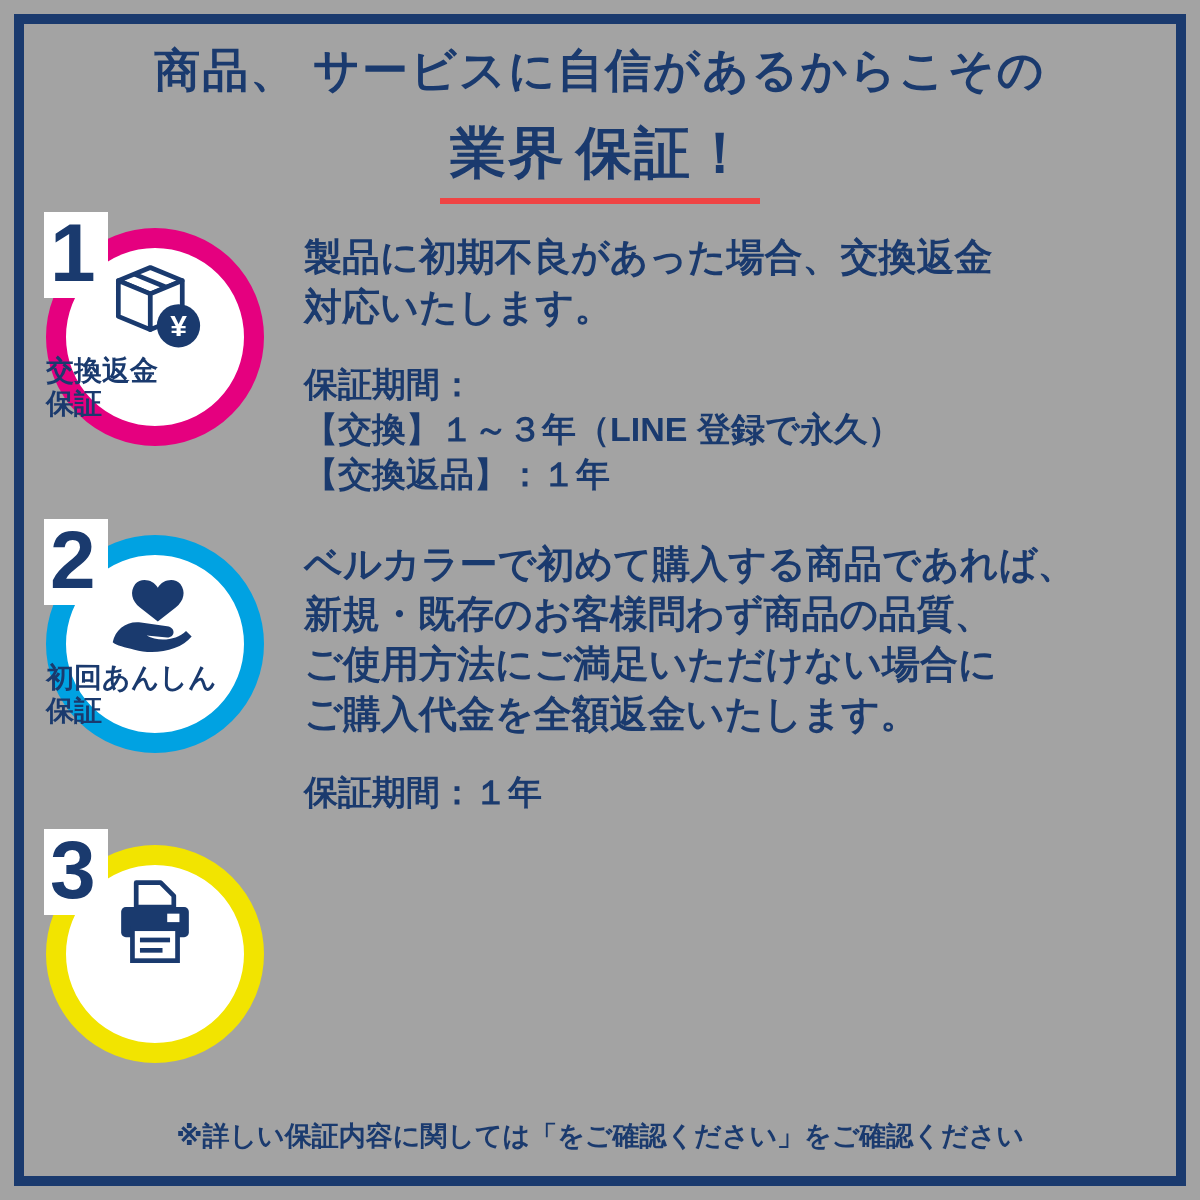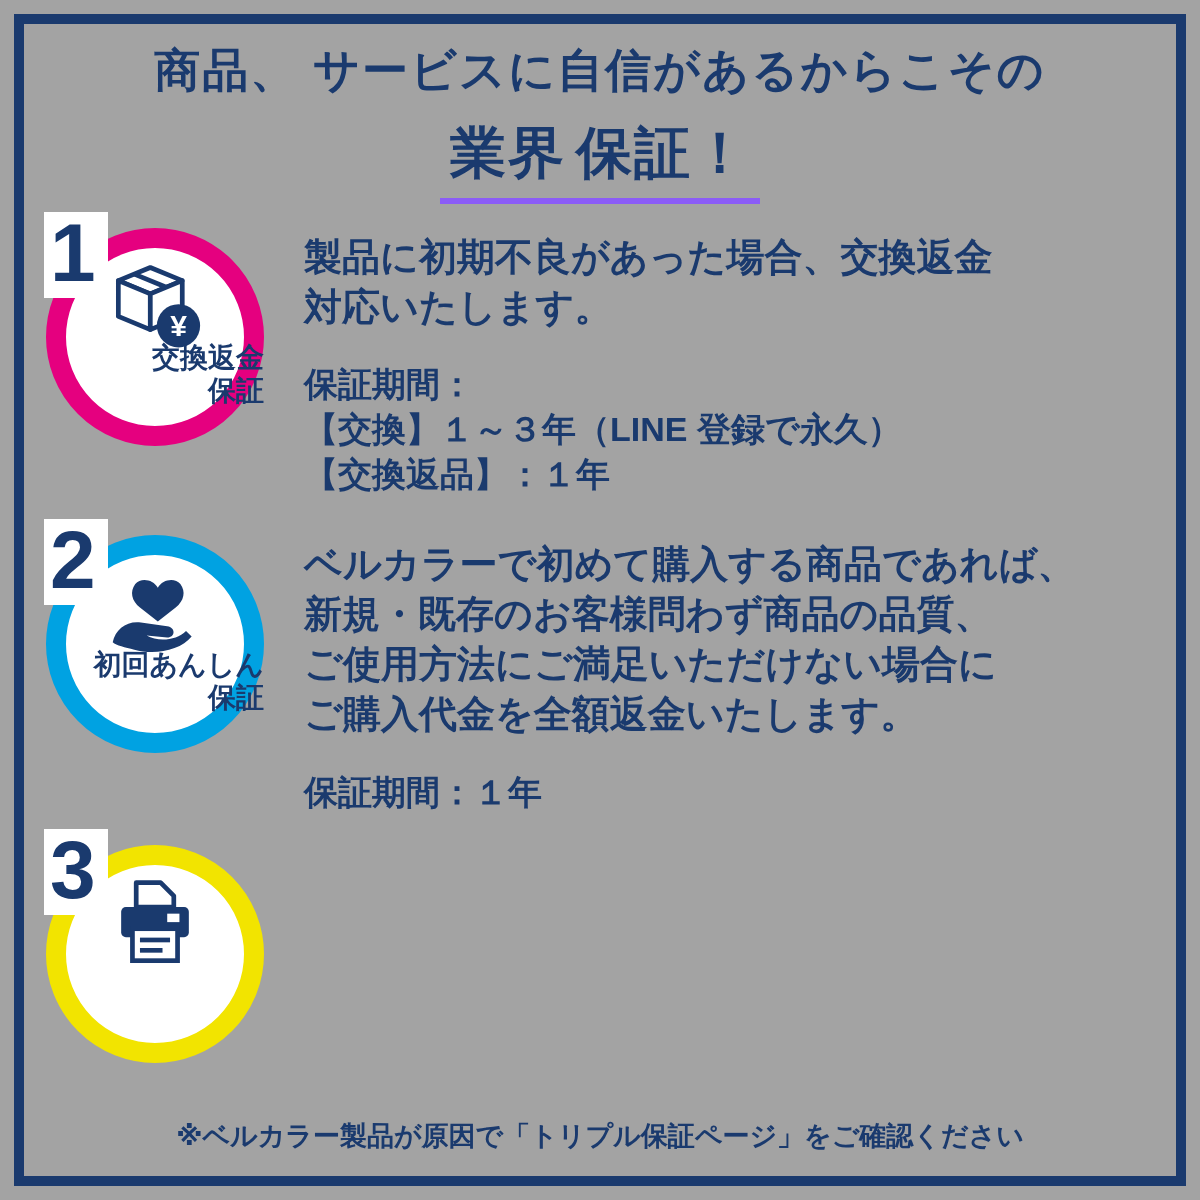--- a/index.html
+++ b/index.html
@@ -21,21 +21,21 @@
   .header-line1 {
     font-size:46px; font-weight:800; letter-spacing:2px;
     white-space:nowrap;
   }
   .header-line2-wrap {
     margin-top:14px;
     display:flex; justify-content:center;
   }
   .header-line2 {
     display:inline-flex; align-items:baseline; gap:10px;
-    border-bottom:6px solid #8b5cf6;
+    border-bottom:6px solid #ef4444;
     padding:0 10px 6px 10px;
   }
   .hl2-kanji  { font-size:56px; font-weight:800; letter-spacing:2px; }
   .hl2-no1    { font-size:84px; font-weight:800; letter-spacing:0px; }
   
   .row {
     position:absolute; left:46px; width:1110px;
     display:flex; align-items:flex-start;
   }
   .badge {
@@ -51,22 +51,22 @@
     position:absolute; top:-16px; left:-2px;
     font-size:82px; font-weight:800; line-height:1;
     color:#1a3a6e; background:#ffffff;
     padding:0 12px 4px 6px;
   }
   .badge .icon {
     position:absolute; top:32px; left:50%; transform:translateX(-50%);
     color:#1a3a6e; line-height:0;
   }
   .badge-label {
-    position:absolute; top:113px; left:0; width:100%;
-    text-align:right;
+    position:absolute; top:126px; left:0; width:100%;
+    text-align:left;
     font-size:28px; font-weight:800; line-height:1.18;
     color:#1a3a6e;
     white-space:pre-line;
   }
   .text { margin-left:40px; padding-top:4px; }
   .body {
     font-size:38px; font-weight:700; line-height:1.32;
     color:#1a3a6e;
     white-space:pre-line;
   }
@@ -160,14 +160,14 @@
           <rect x="14" y="32" width="72" height="32" rx="5" fill="currentColor"></rect>
           <rect x="63" y="39" width="13" height="9" fill="#ffffff"></rect>
           <rect x="26" y="55" width="48" height="34" fill="#ffffff" stroke="currentColor" stroke-width="5"></rect>
           <line x1="34" y1="67" x2="66" y2="67" stroke="currentColor" stroke-width="5"></line>
           <line x1="34" y1="78" x2="58" y2="78" stroke="currentColor" stroke-width="5"></line>
         </svg>
       </span>
     </div>
   </section>
 
-  <div class="footer">※ベルカラー製品が原因で「トリプル保証ページ」をご確認ください</div>
+  <div class="footer">※詳しい保証内容に関しては「をご確認ください」をご確認ください</div>
 </div>
 
 </body></html>

